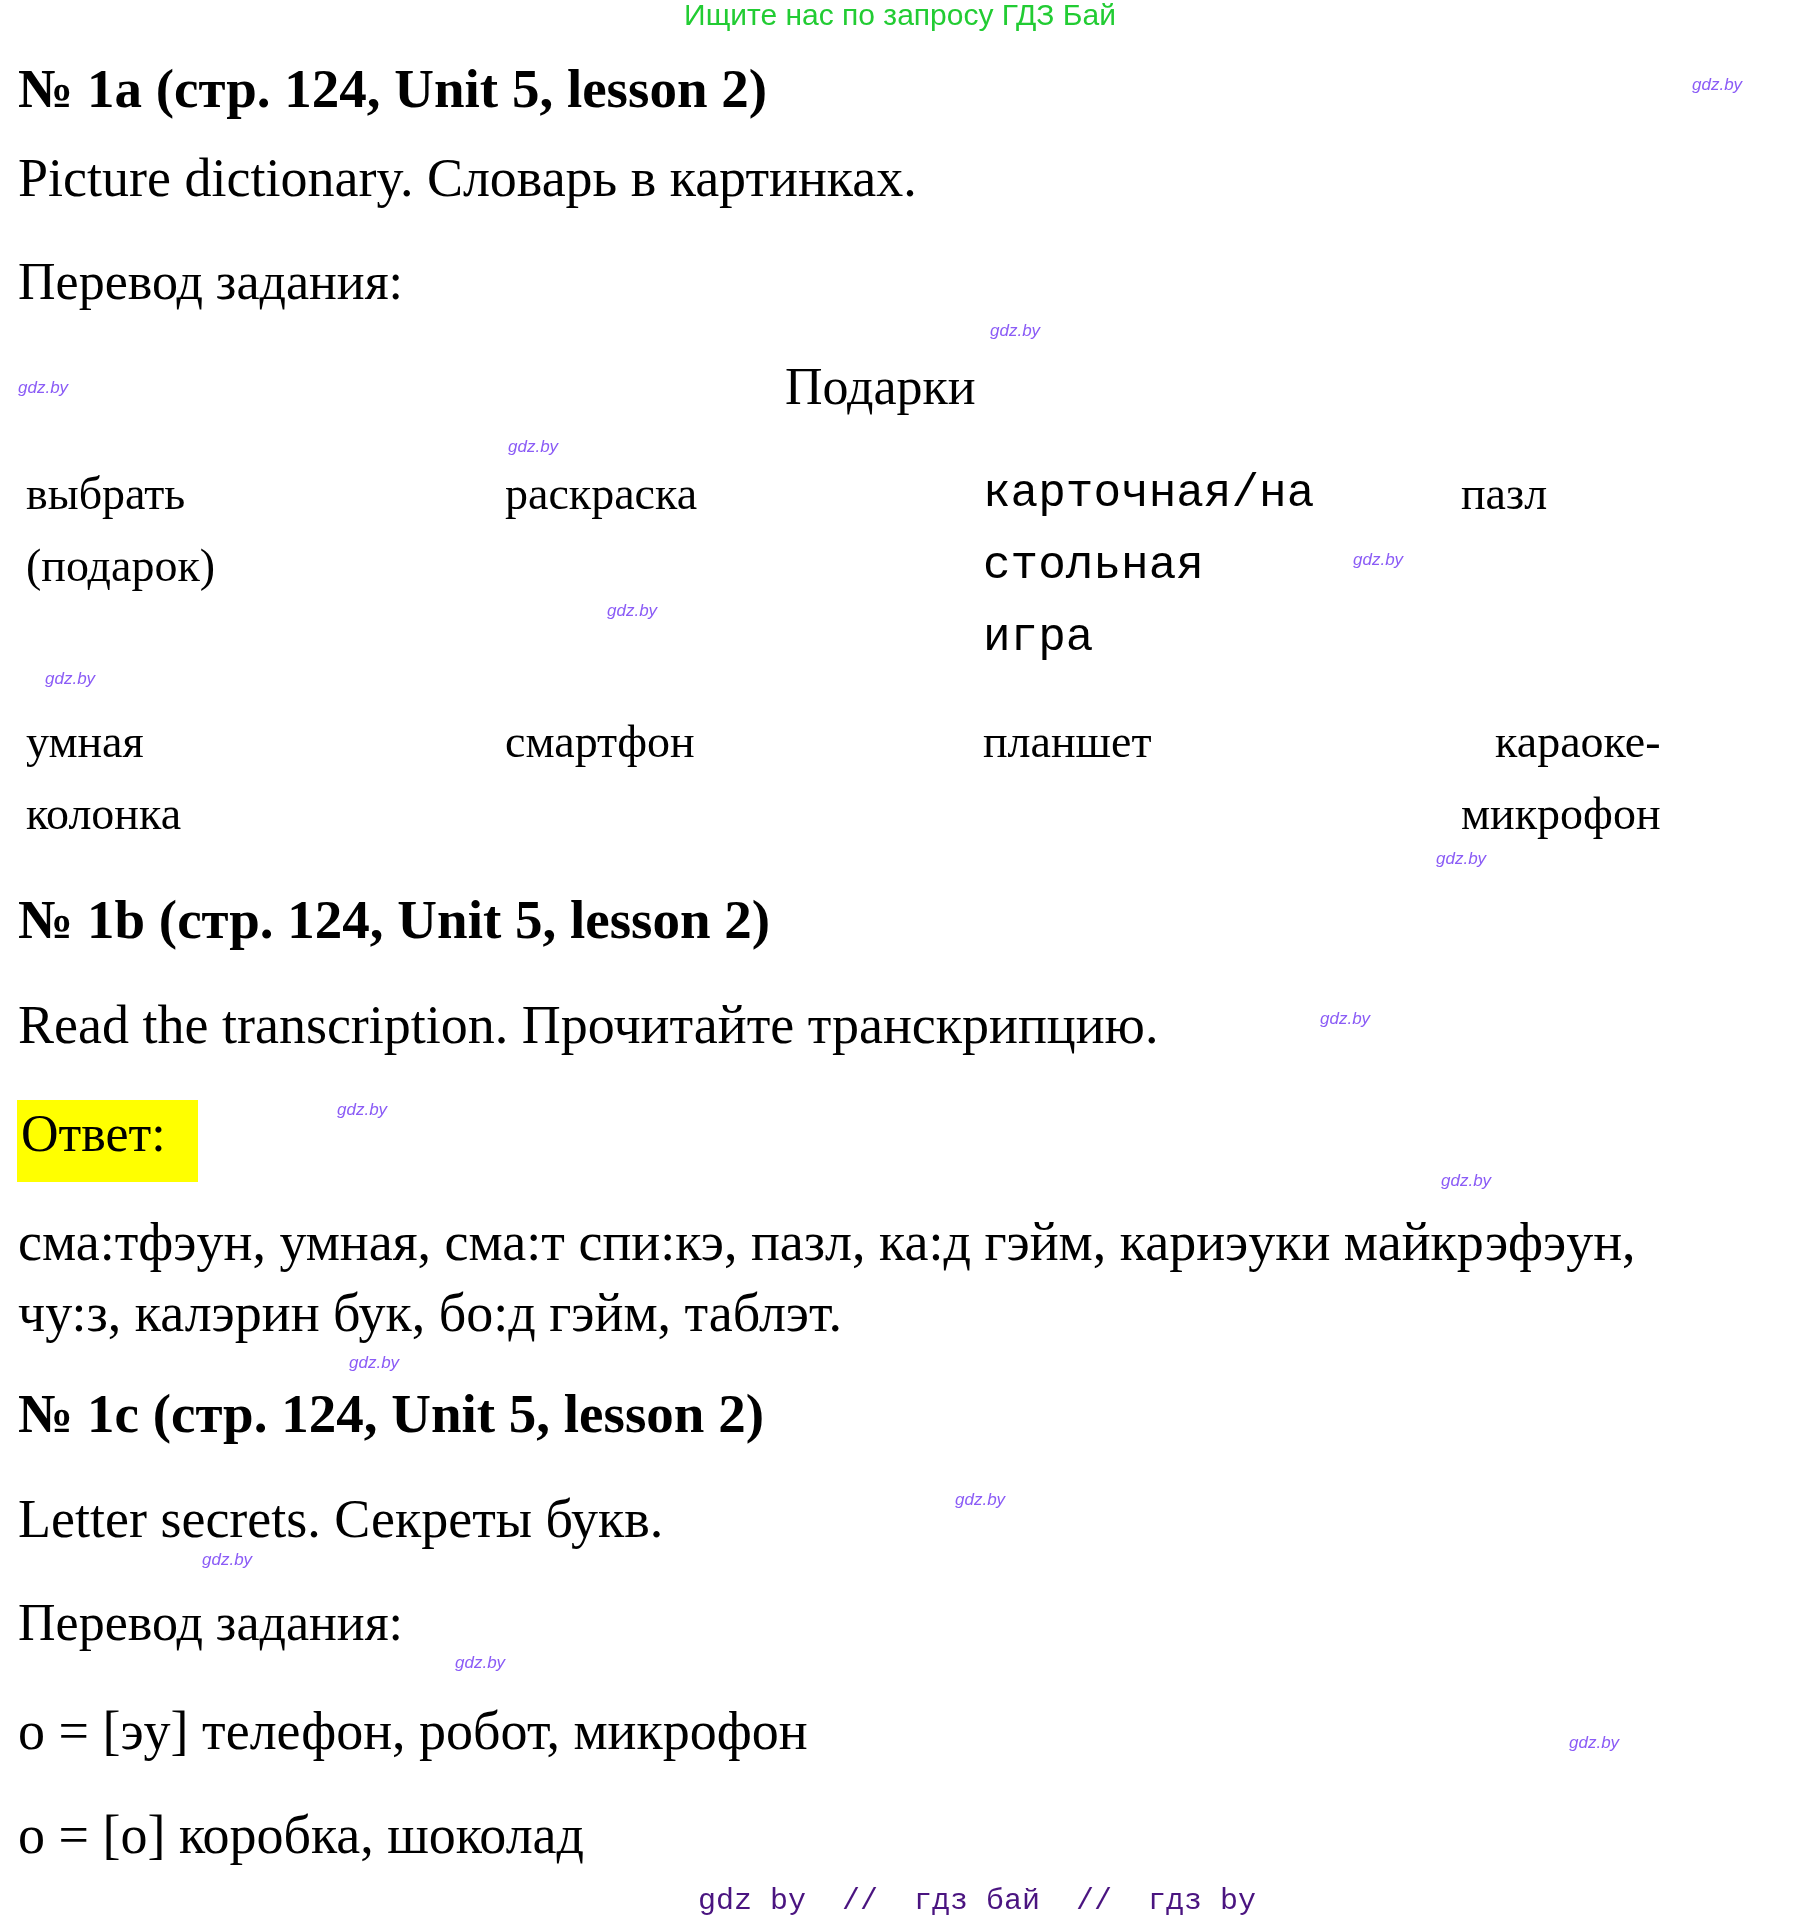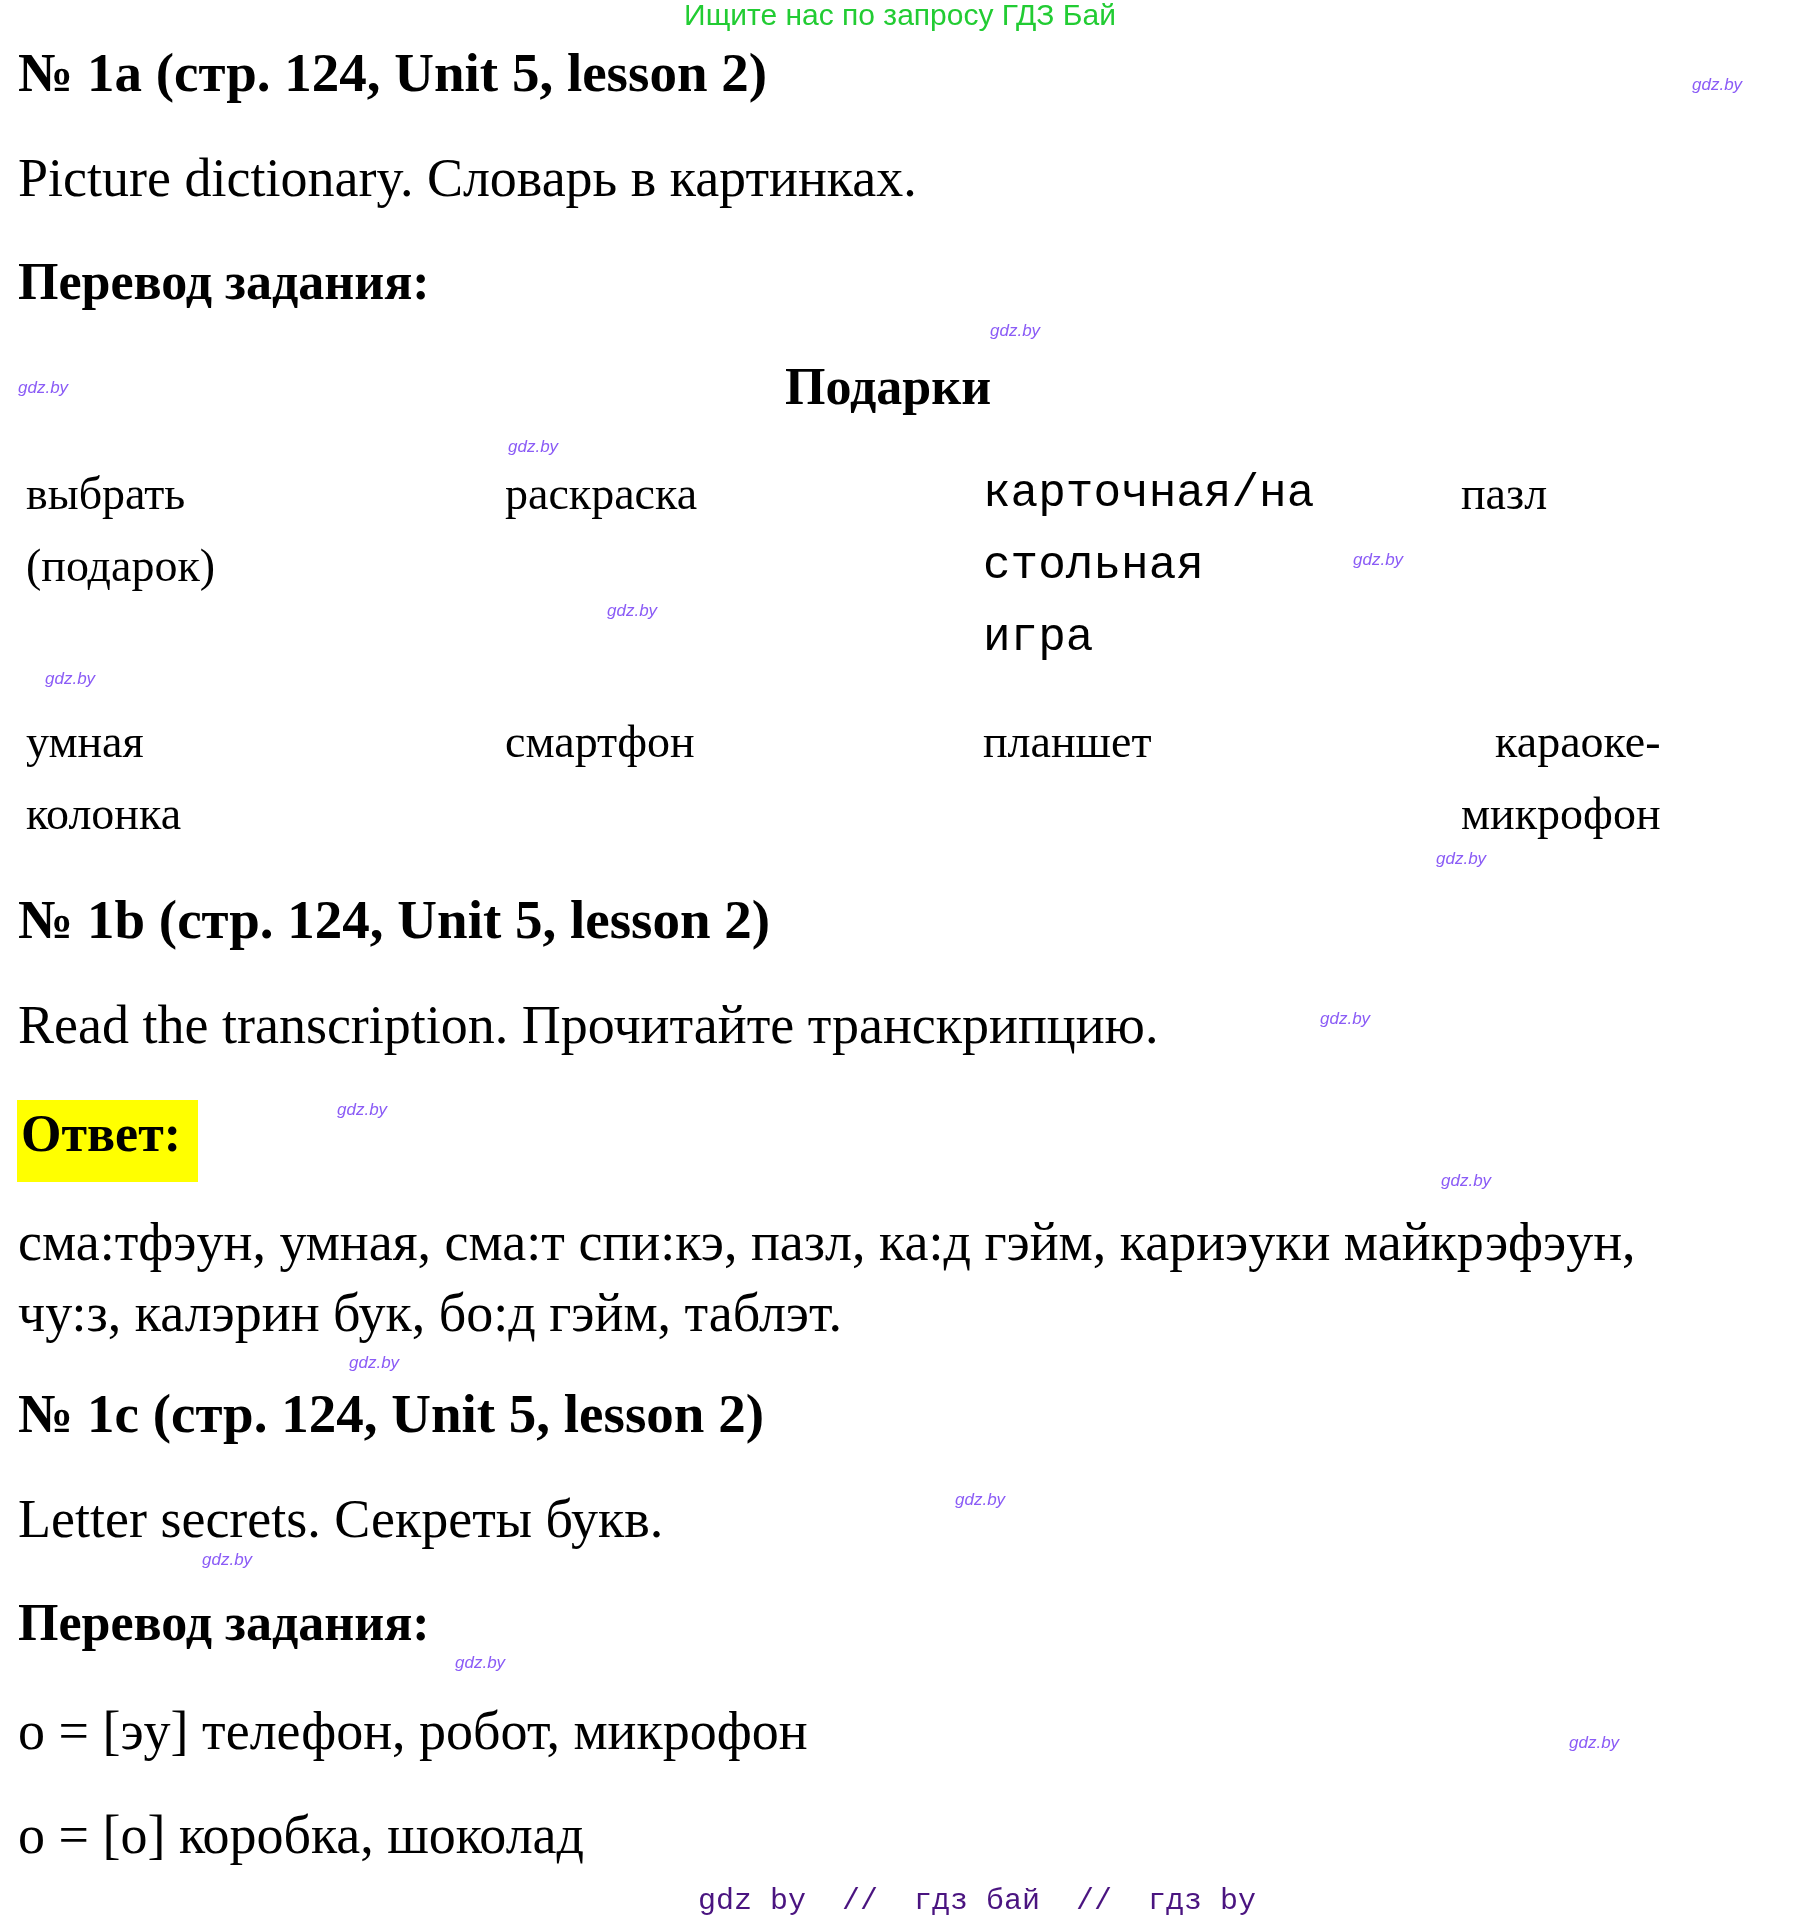--- a/index.html
+++ b/index.html
@@ -3,32 +3,32 @@
 <meta charset="utf-8">
 <style>
   html, body { margin:0; padding:0; background:#ffffff; }
   body { width:1800px; height:1927px; position:relative; overflow:hidden; }
   .abs { position:absolute; white-space:nowrap; }
   .serif { font-family:"Liberation Serif", "DejaVu Serif", serif; color:#000; }
   .sans { font-family:"Liberation Sans", "DejaVu Sans", sans-serif; }
   .banner { font-size:30px; line-height:34px; top:-2px; left:0; width:1800px; text-align:center; padding-left:0; }
   .h1 { font-weight:bold; font-size:55px; line-height:60px; }
   .body-text { font-size:54px; line-height:60px; }
-  .sub { font-weight:bold; font-size:52px; line-height:60px; }
+  .sub { font-weight:normal; font-size:52px; line-height:60px; }
   .wm { font-size:17px; line-height:30px; color:#8b5cf6;font-style:italic; }
   .cell { font-size:46px; line-height:72px; white-space:normal;margin-left:8px; }
   .answer-box { background:#ffff00; padding:0 4px; }
   .footer { font-size:30px; line-height:34px; }
 </style>
 </head>
 <body>
 
 <div class="abs sans banner" style="color:#22cc33;">Ищите нас по запросу ГДЗ Бай</div>
 
-<div class="abs serif h1" style="left:18px; top:43px;">№ 1a (стр. 124, Unit 5, lesson 2)</div>
+<div class="abs serif h1" style="left:18px; top:59px;">№ 1a (стр. 124, Unit 5, lesson 2)</div>
 <div class="abs sans wm" style="left:1692px; top:70px;">gdz.by</div>
 
 <div class="abs serif body-text" style="left:18px; top:148px;">Picture dictionary. Словарь в картинках.</div>
 
 <div class="abs serif sub" style="left:18px; top:252px;">Перевод задания:</div>
 
 <div class="abs sans wm" style="left:990px; top:316px;">gdz.by</div>
 <div class="abs sans wm" style="left:18px; top:373px;">gdz.by</div>
 
 <div class="abs serif sub" style="left:785px; top:357px;">Подарки</div>

